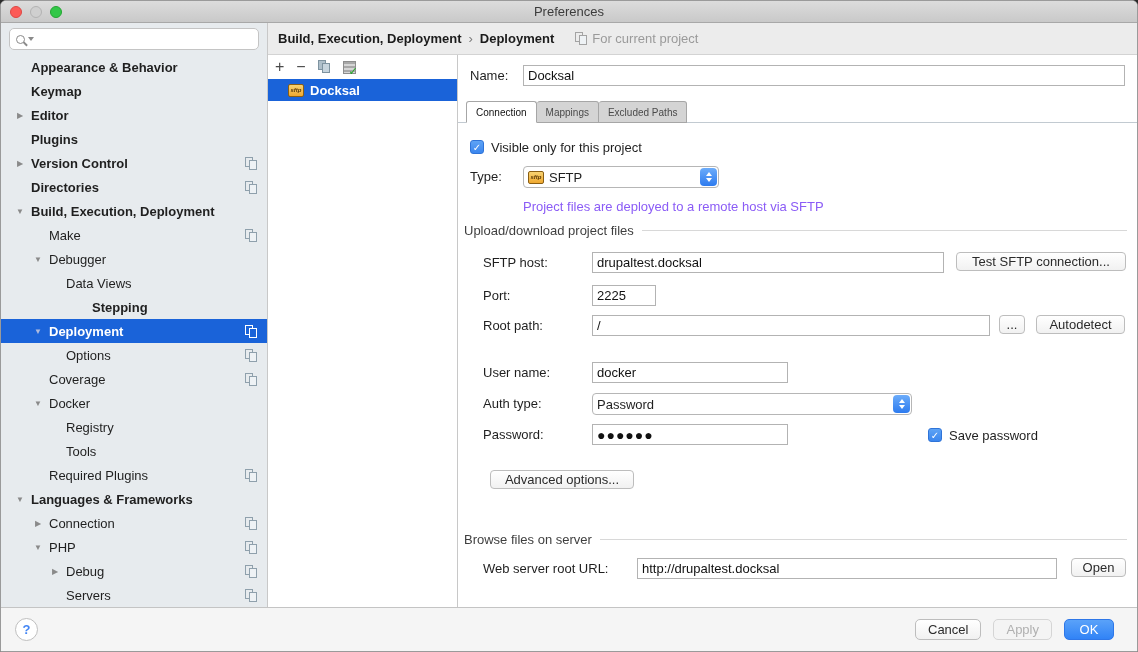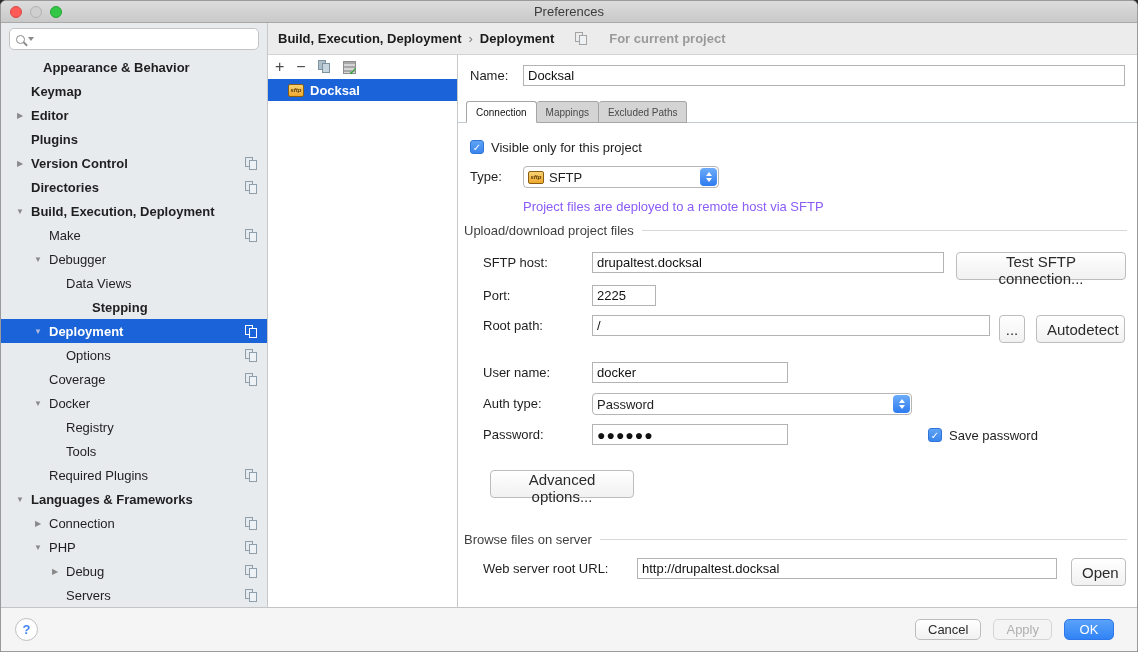--- a/index.html
+++ b/index.html
@@ -28,21 +28,21 @@
   .mag { width:9px; height:9px; border:1.5px solid #8a8a8a; border-radius:50%; position:relative; flex:0 0 9px; }
   .mag::after { content:""; position:absolute; width:5px; height:1.5px; background:#8a8a8a;
                 right:-4px; bottom:-2px; transform:rotate(45deg); }
   .mag-drop { width:0; height:0; border-left:3px solid transparent; border-right:3px solid transparent;
               border-top:4px solid #8a8a8a; }
   .search-input { border:none; outline:none; flex:1; font-size:12px; background:transparent; }
   .header-right { flex:1; background:#ececec; border-bottom:1px solid #d3d3d3;
                   display:flex; align-items:center; padding-left:10px; gap:7px; }
   .crumb { font-weight:bold; color:#1b1b1b; }
   .crumb-sep { color:#7c7c7c; font-weight:normal; }
-  .scope { display:flex; align-items:center; gap:21px; margin-left:14px; color:#9a9a9a;font-weight:bold; }
+  .scope { display:flex; align-items:center; gap:4px; margin-left:14px; color:#9a9a9a; }
 
   
   .dup { position:relative; width:13px; height:13px; display:inline-block; flex:0 0 13px; }
   .dup::before { content:""; position:absolute; left:0; top:0; width:6px; height:8px;
                  border:1px solid #8fa0ac; background:transparent; }
   .dup::after  { content:""; position:absolute; left:4px; top:3px; width:6px; height:8px;
                  border:1px solid #8fa0ac; background:#eef2f5; }
   .dup.gray::before, .dup.gray::after { border-color:#a3a3a3; }
   .dup.fill::before { background:#aebfca; border-color:#7e93a0; }
   .dup.fill::after  { background:#c6d4dd; border-color:#7e93a0; }
@@ -75,22 +75,22 @@
 
   .sftp-badge { width:16px; height:13px; flex:0 0 16px; border:1px solid #8a5e12; border-radius:2px;
                 background:linear-gradient(#f8d372,#efa82f); color:#5b3a06; font-size:6px; font-weight:bold;
                 font-style:italic; display:flex; align-items:center; justify-content:center; line-height:1; }
 
   
   .content { flex:1; background:#fff; position:relative; }
   .flabel { position:absolute; height:21px; line-height:21px; white-space:nowrap; }
   .tfield { position:absolute; height:21px; border:1px solid #b3b3b3; background:#fff; font-size:13px;
             padding:0 4px; font-family:"Liberation Sans","DejaVu Sans",sans-serif; color:#111; outline:none; }
-  .mac-btn { position:absolute; height:28px; border:1px solid #bdbdbd; border-radius:4px;
-             background:linear-gradient(#ffffff,#f1f1f1); font-size:15px; color:#2b2b2b;
+  .mac-btn { position:absolute; height:19px; border:1px solid #bdbdbd; border-radius:4px;
+             background:linear-gradient(#ffffff,#f1f1f1); font-size:13px; color:#2b2b2b;
              font-family:"Liberation Sans","DejaVu Sans",sans-serif; padding:0 10px; cursor:default; }
 
   
   .tabstrip { position:absolute; left:0; right:0; top:46px; height:22px; border-bottom:1px solid #c2cad1;
               display:flex; padding-left:8px; }
   .tab { height:22px; padding:0 9px; font-size:10px; display:flex; align-items:center;
          background:#d4d4d4; border:1px solid #a6a6a6; border-left:none; color:#4a4a4a;
          border-radius:3px 3px 0 0; }
   .tab:first-child { border-left:1px solid #a6a6a6; }
   .tab.active { background:#fff; color:#111; border-bottom:1px solid #fff; position:relative; z-index:1; }
@@ -161,21 +161,21 @@
       <span class="scope">
         <span class="dup gray"></span>
         <span>For current project</span>
       </span>
     </div>
   </div>
 
   <div class="body">
 
     <div class="sidebar" id="sidebar">
-        <div class="tree-row bold" style="padding-left: 30px; margin-left: 12px;">
+        <div class="tree-row bold" style="padding-left: 30px;">
           <span class="lbl">Appearance &amp; Behavior</span>
           <span class="spacer"></span>
         </div>
         <div class="tree-row bold" style="padding-left: 30px;">
           <span class="lbl">Keymap</span>
           <span class="spacer"></span>
         </div>
         <div class="tree-row bold" style="padding-left: 30px;">
           <span class="arrow" style="left: 11px;">▶</span>
           <span class="lbl">Editor</span>

